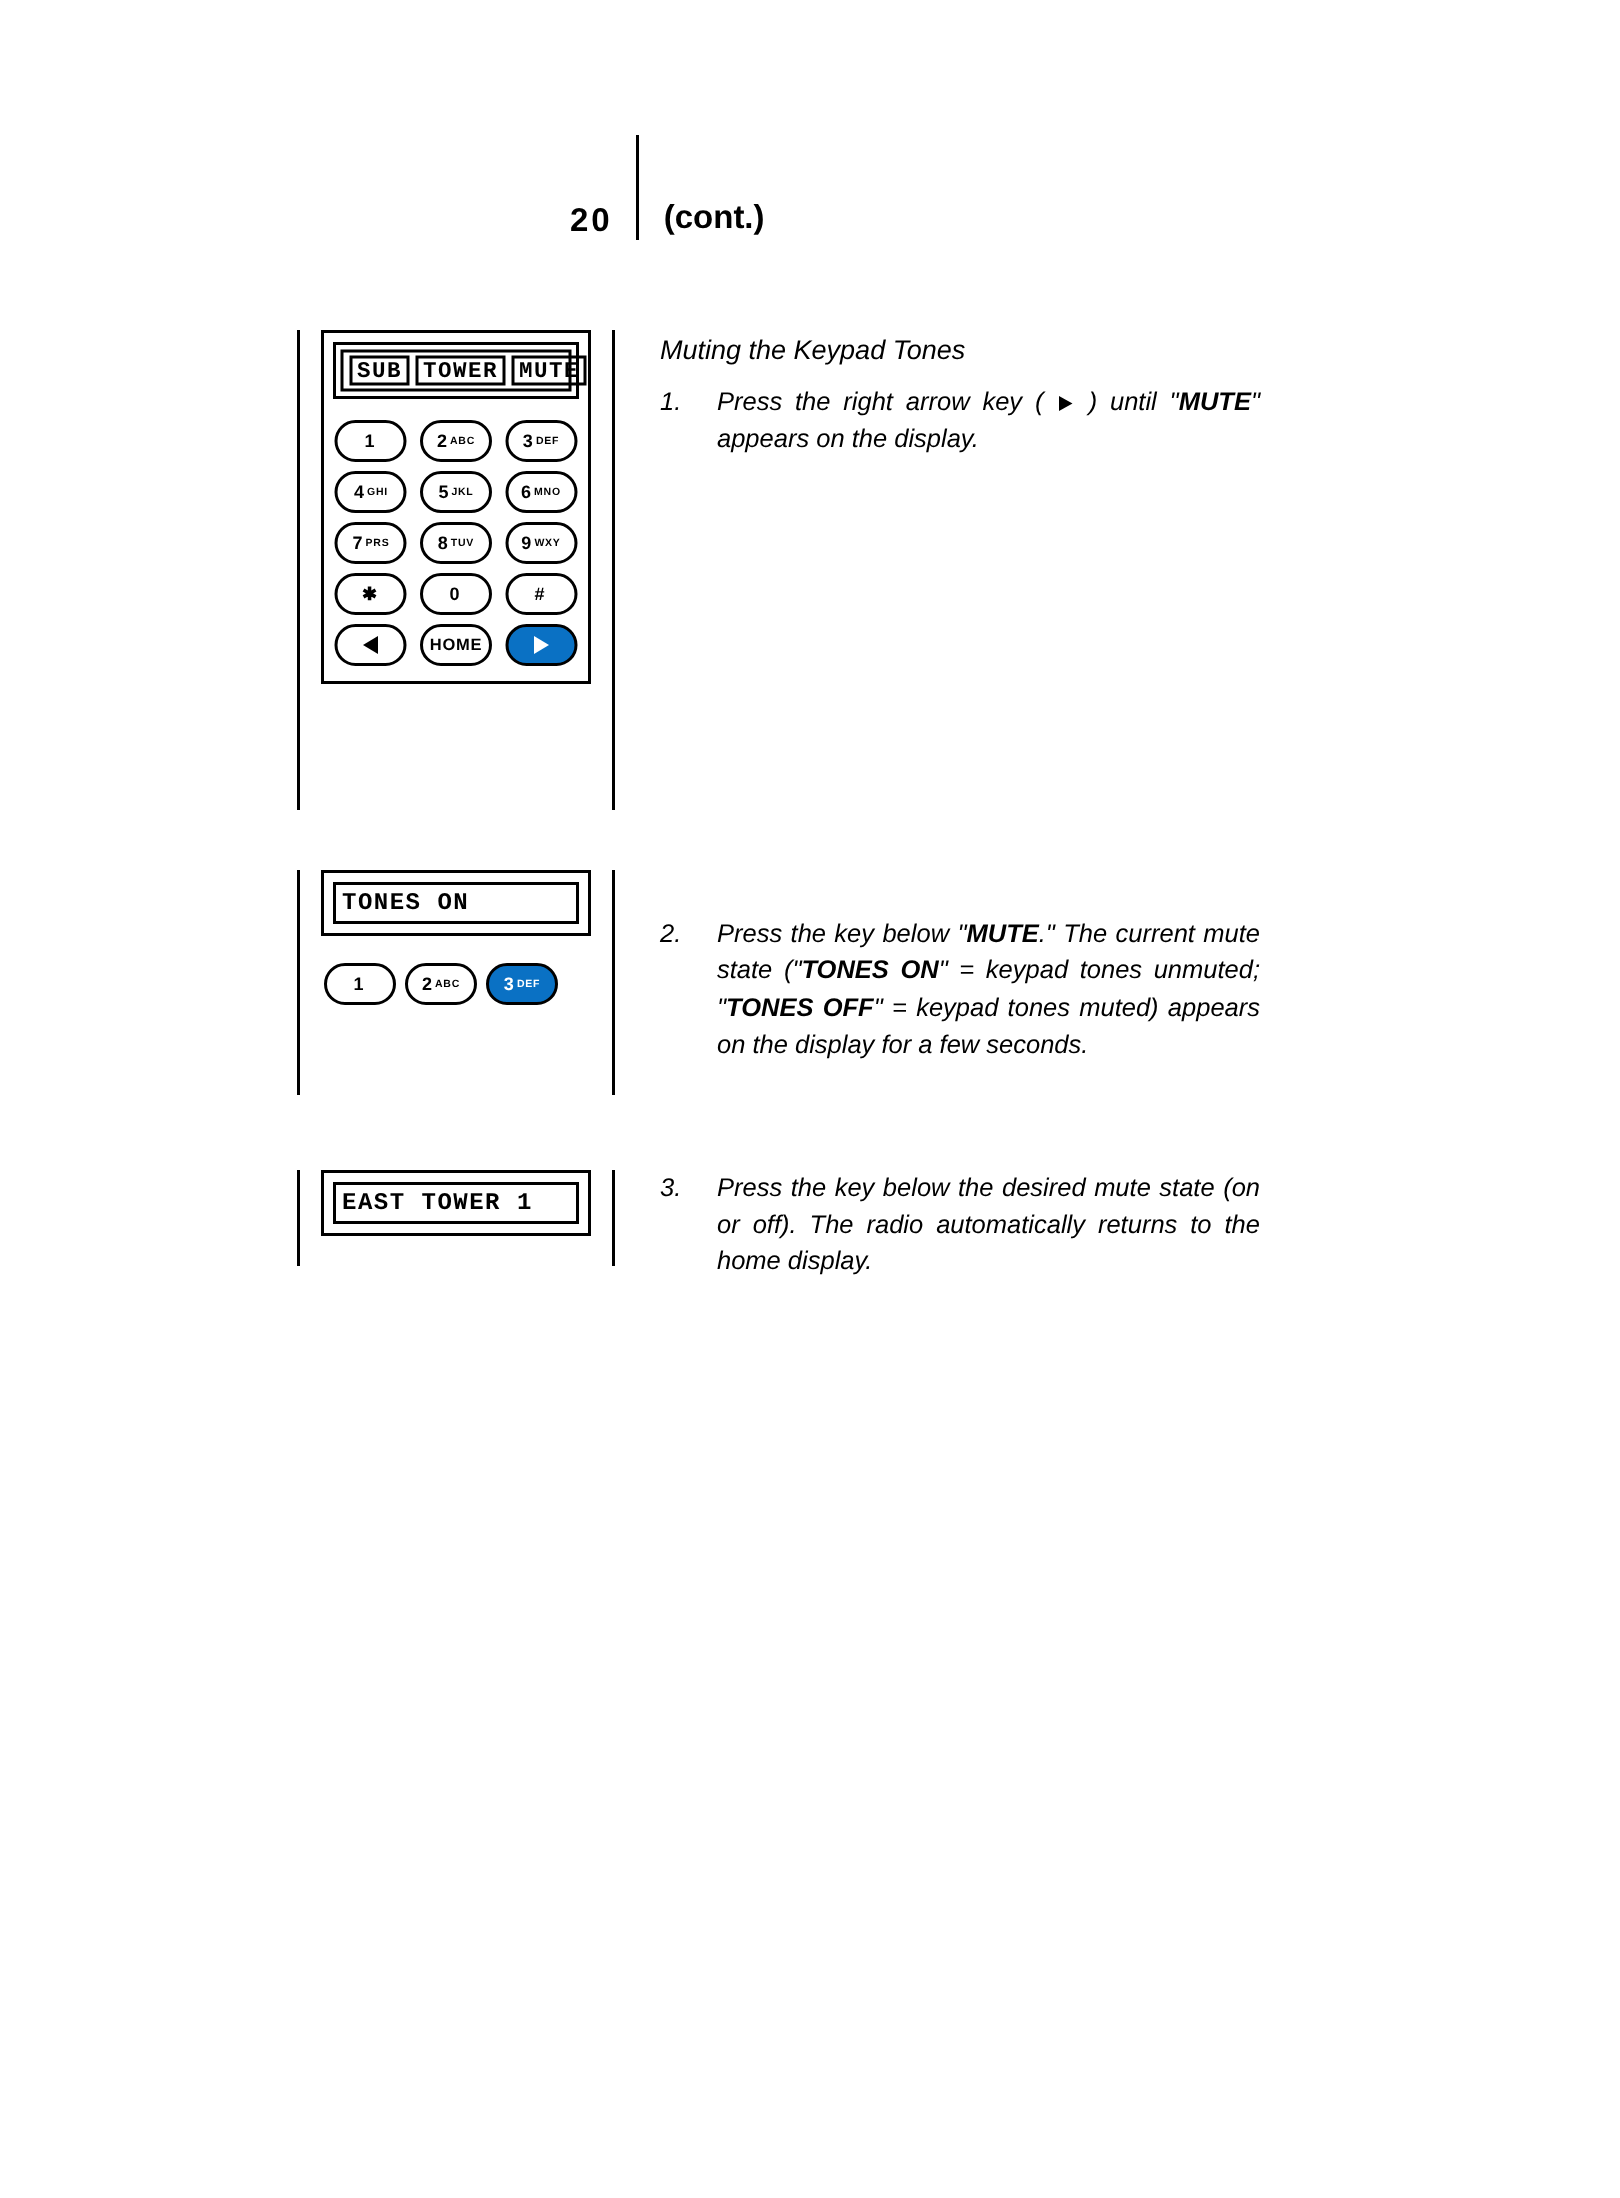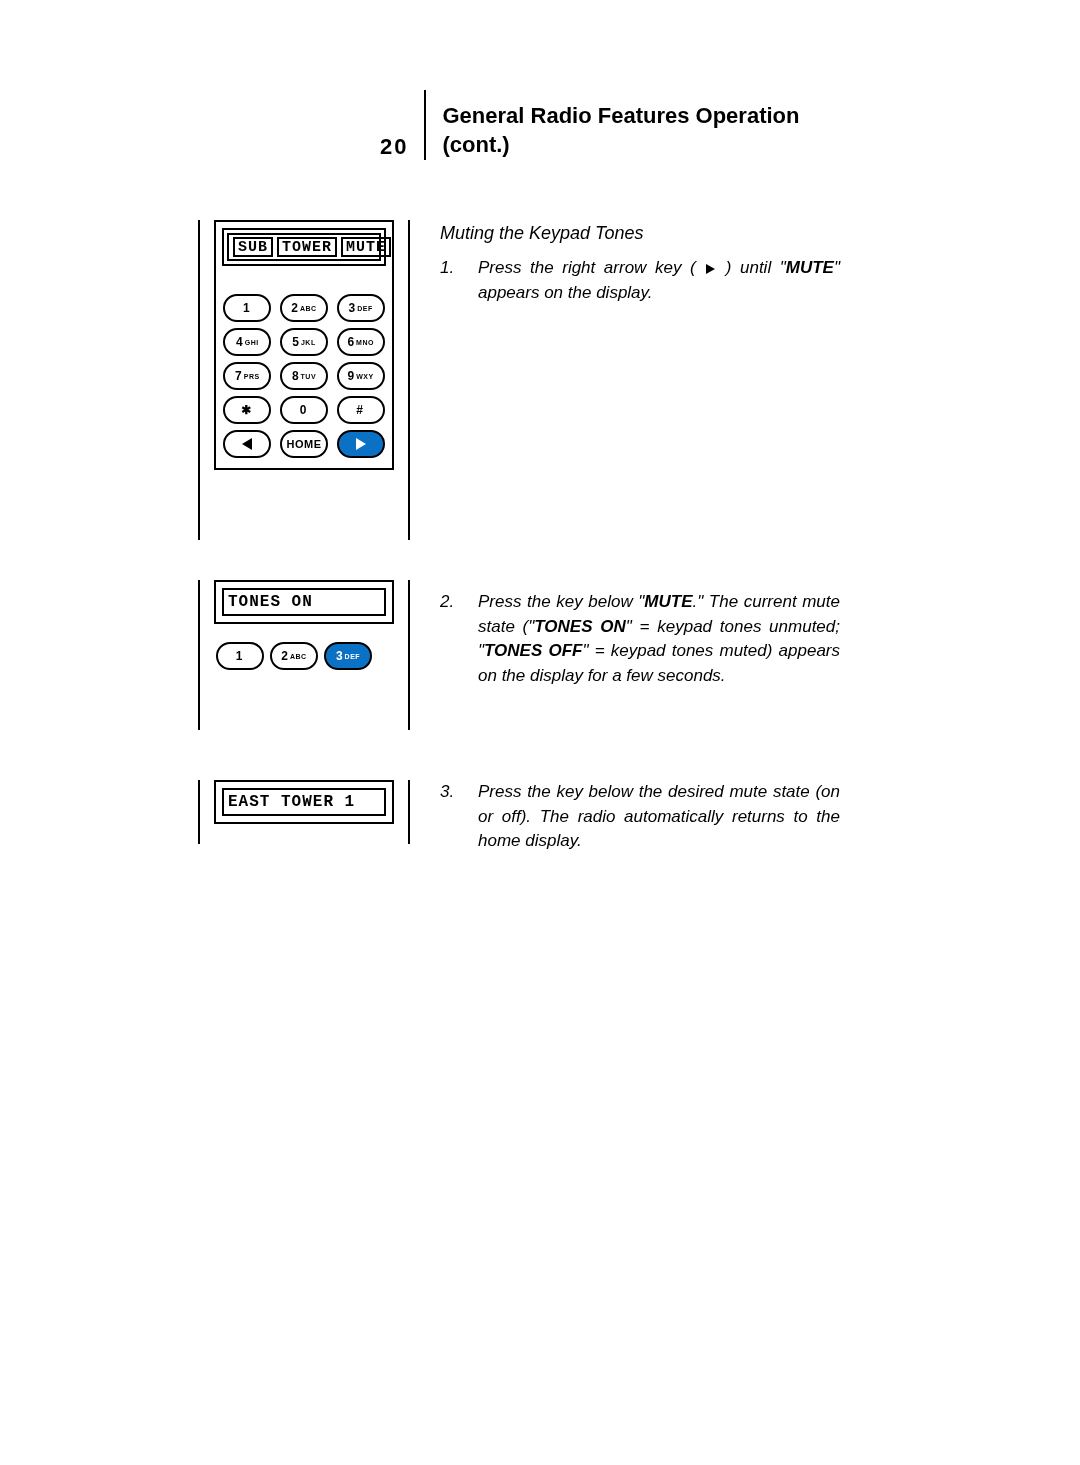--- a/index.html
+++ b/index.html
@@ -82,21 +82,21 @@
   b { font-weight: 700; }
 
   
   .radio-panel {
     width: 180px;
     border: 2px solid #000;
     padding: 6px 6px 10px 6px;
     background: #fff;
     display: flex;
     flex-direction: column;
-    gap: 28px;
+    gap: 14px;
   }
   .lcd {
     border: 2px solid #000;
     padding: 3px;
   }
   .lcd-inner {
     border: 2px solid #000;
     height: 28px;
     display: flex;
     align-items: center;
@@ -175,21 +175,21 @@
 </style>
 </head>
 <body>
 
 <div class="page">
 
   <div class="header">
     <div class="pgnum">20</div>
     <div class="vline"></div>
     <div class="title">
-      <span>General Radio Features Operation</span><br>
+      <br>
       <span>(cont.)</span>
     </div>
   </div>
 
   <div class="section">
     <div class="illus">
       <div class="vline-col" style="height:320px"></div>
       <div style="display:flex;flex-direction:column;gap:16px;align-items:center;">
 
         <div class="radio-panel">
@@ -267,21 +267,21 @@
       <div class="subhead">Muting the Keypad Tones</div>
       <div class="step">
         <div class="num">1.</div>
         <div class="body">
           <span>Press the right arrow key ( </span><span class="tri-inline"></span><span> ) until "</span><b>MUTE</b><span>" appears on the display.</span>
         </div>
       </div>
     </div>
   </div>
 
-  <div class="section" style="align-items:flex-start;">
+  <div class="section" style="align-items:center;">
     <div class="illus">
       <div class="vline-col" style="height:150px"></div>
       <div style="display:flex;flex-direction:column;gap:18px;">
         <div class="small-panel">
           <div class="lcd-inner" style="border:2px solid #000;">
             <span>TONES ON</span>
           </div>
         </div>
         <div class="keyrow3">
           <div class="key">

